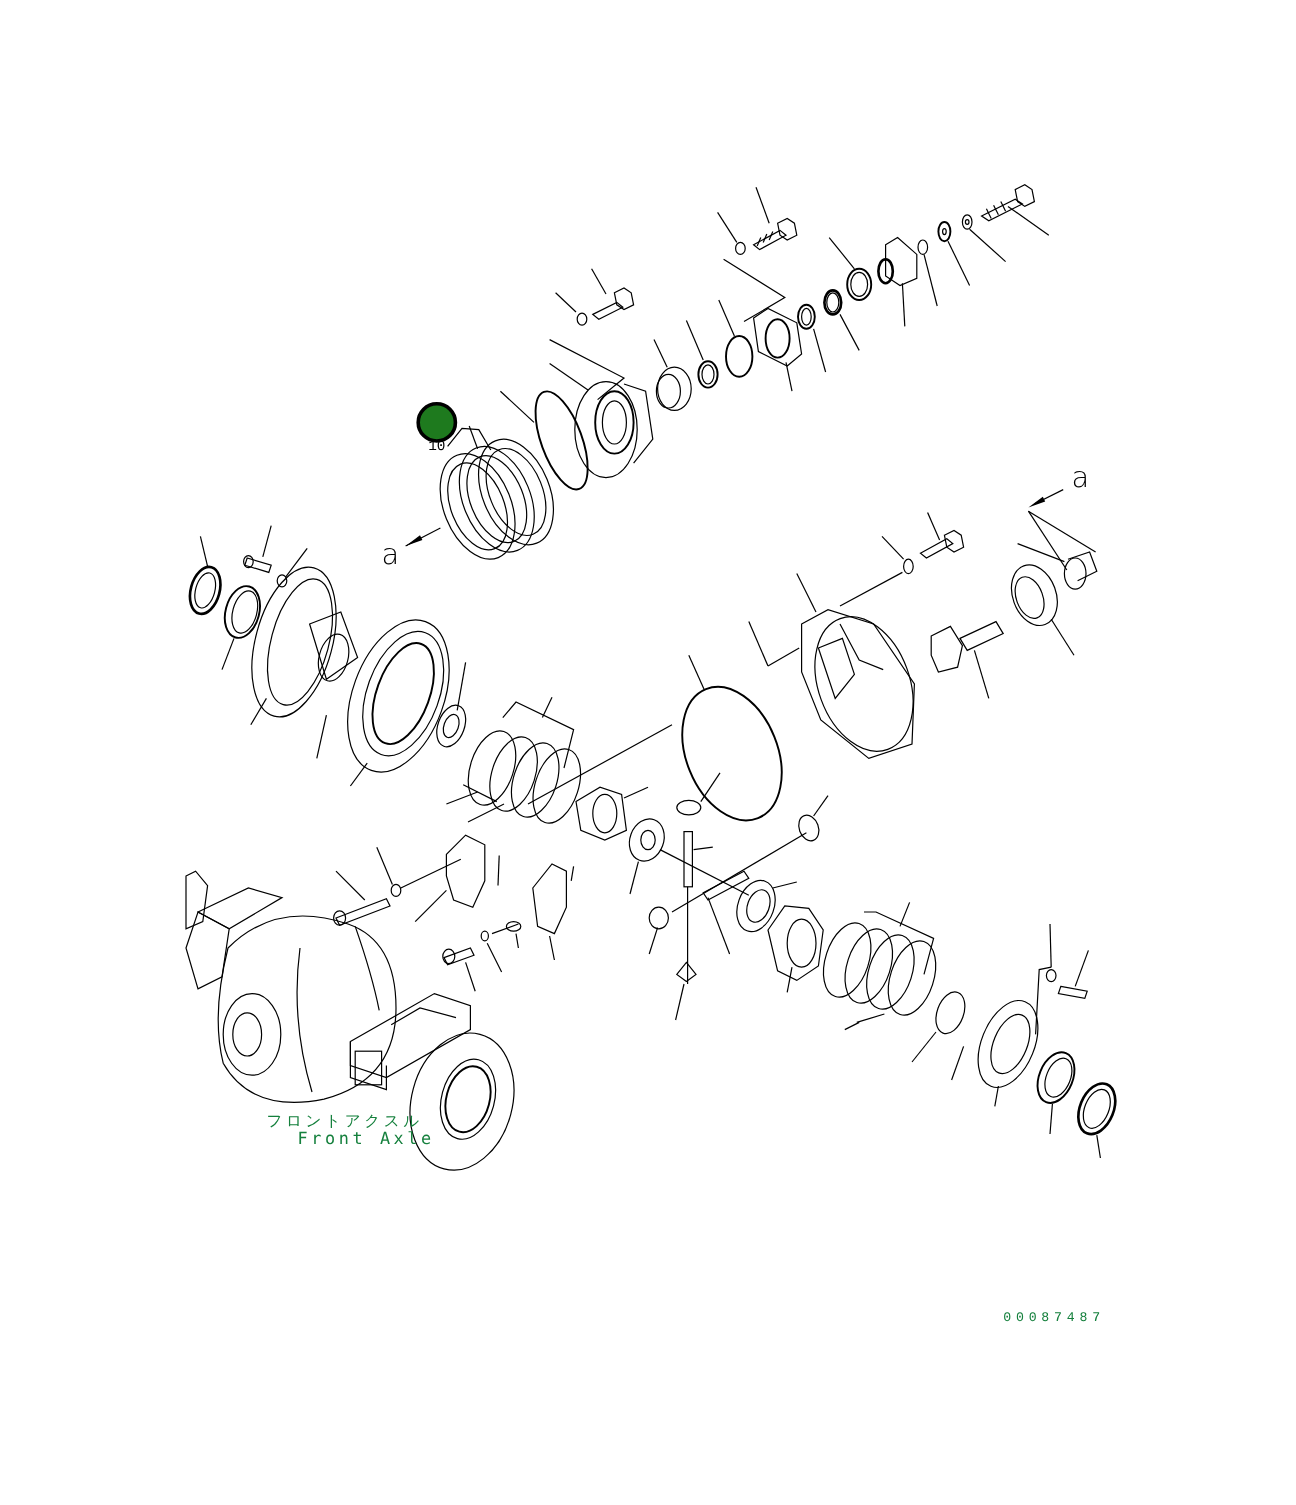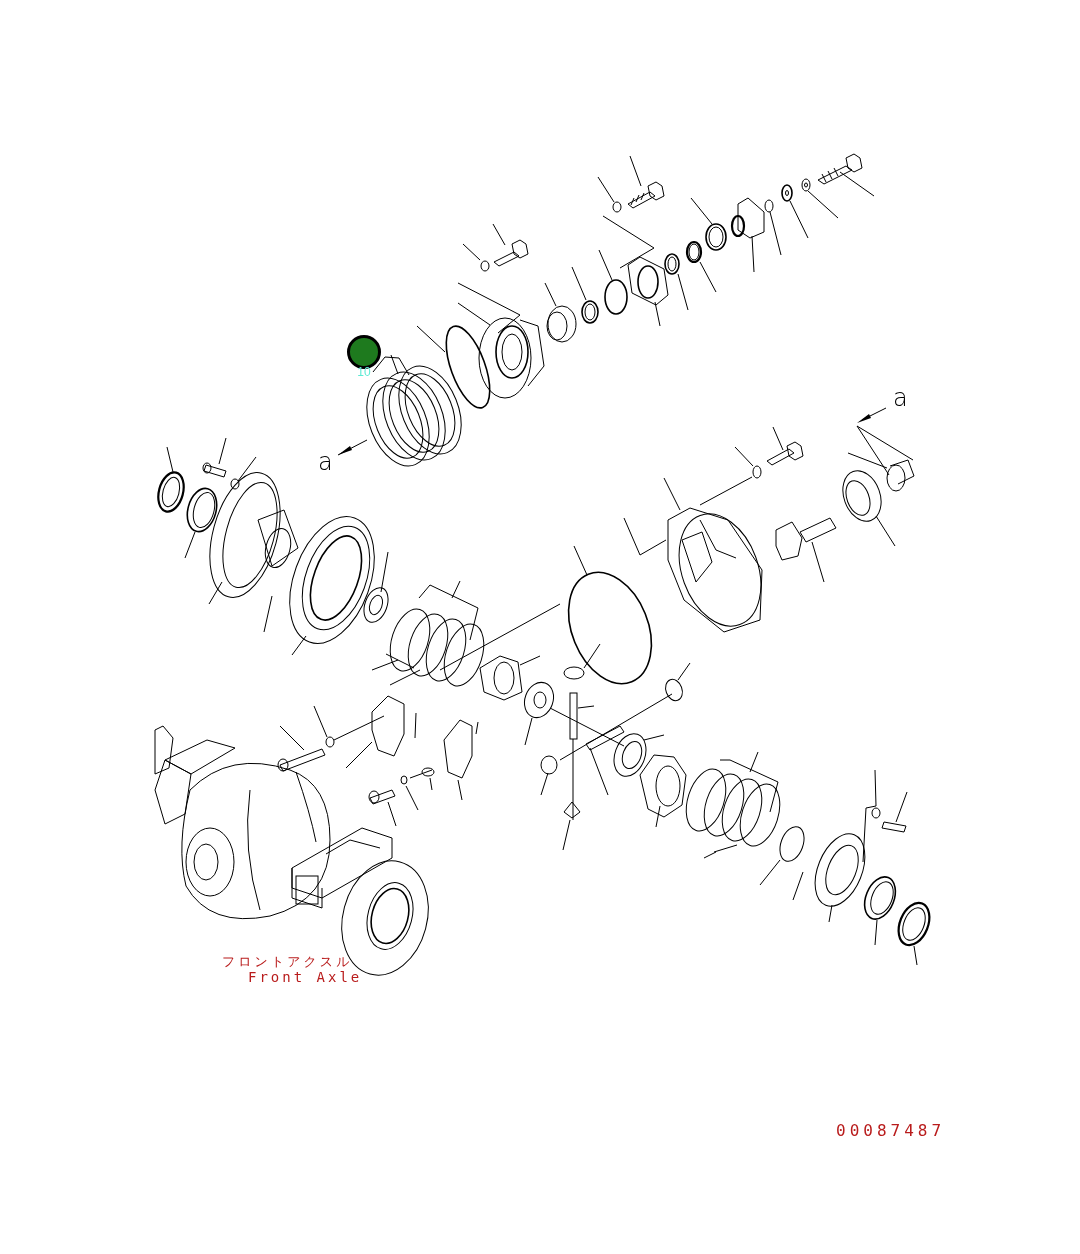--- a/index.html
+++ b/index.html
@@ -2,31 +2,31 @@
 <html style="--badge-fill: #1e7a1e;"><head>
 <meta charset="utf-8">
 <style>
   html,body{margin:0;padding:0;background:#ffffff;}
   body{width:1080px;height:1254px;position:relative;overflow:hidden;font-family:"DejaVu Sans Mono","Liberation Mono",monospace;}
   #canvas{position:absolute;left:0;top:0;width:1080px;height:1254px;}
   svg{position:absolute;left:0;top:0;}
   .ln{stroke:#000;stroke-width:1;fill:none;}
   .lnb{stroke:#000;stroke-width:1.6;fill:none;}
   .lnh{stroke:#000;stroke-width:2.2;fill:none;}
-  .label{position:absolute;font-family:"DejaVu Sans Mono","Liberation Mono",monospace;color:#b91c1c;white-space:pre;margin-top:28px;}
+  .label{position:absolute;font-family:"DejaVu Sans Mono","Liberation Mono",monospace;color:#15803d;white-space:pre;}
   #caption-jp{left:222px;top:925px;font-size:13px;letter-spacing:3px;}
   #caption-en{left:248px;top:941px;font-size:14px;letter-spacing:3px;}
-  #drawing-id{left:836px;top:1093px;font-size:16px;letter-spacing:4px;}
+  #drawing-id{left:836px;top:1093px;font-size:11px;letter-spacing:4px;font-family:Liberation Mono, monospace;}
   .view-a{position:absolute;font-family:"DejaVu Sans","Liberation Sans",sans-serif;font-size:24px;font-weight:300;color:#000;}
   #view-a-left{left:318px;top:448px;}
   #view-a-right{left:893px;top:384px;}
   #callout-badge{position:absolute;left:347px;top:335px;width:34px;height:34px;border-radius:50%;
     background:var(--badge-fill,#1e7a1e);border:3px solid #000;box-sizing:border-box;
     display:flex;align-items:center;justify-content:center;cursor:pointer;}
-  #callout-badge span{color:#5eead4;font-family:Liberation Sans, sans-serif;font-size:12px;margin-top:40px;}
+  #callout-badge span{color:#000000;font-family:Liberation Mono, monospace;font-size:12px;margin-top:40px;}
 </style>
 </head>
 <body>
 
 <div id="canvas">
 <svg width="1080" height="1254" viewBox="0 0 1080 1254">
 
   <g>
 
     <path class="ln" d="M818,180 L846,166 L852,170 L824,184 Z"></path>

